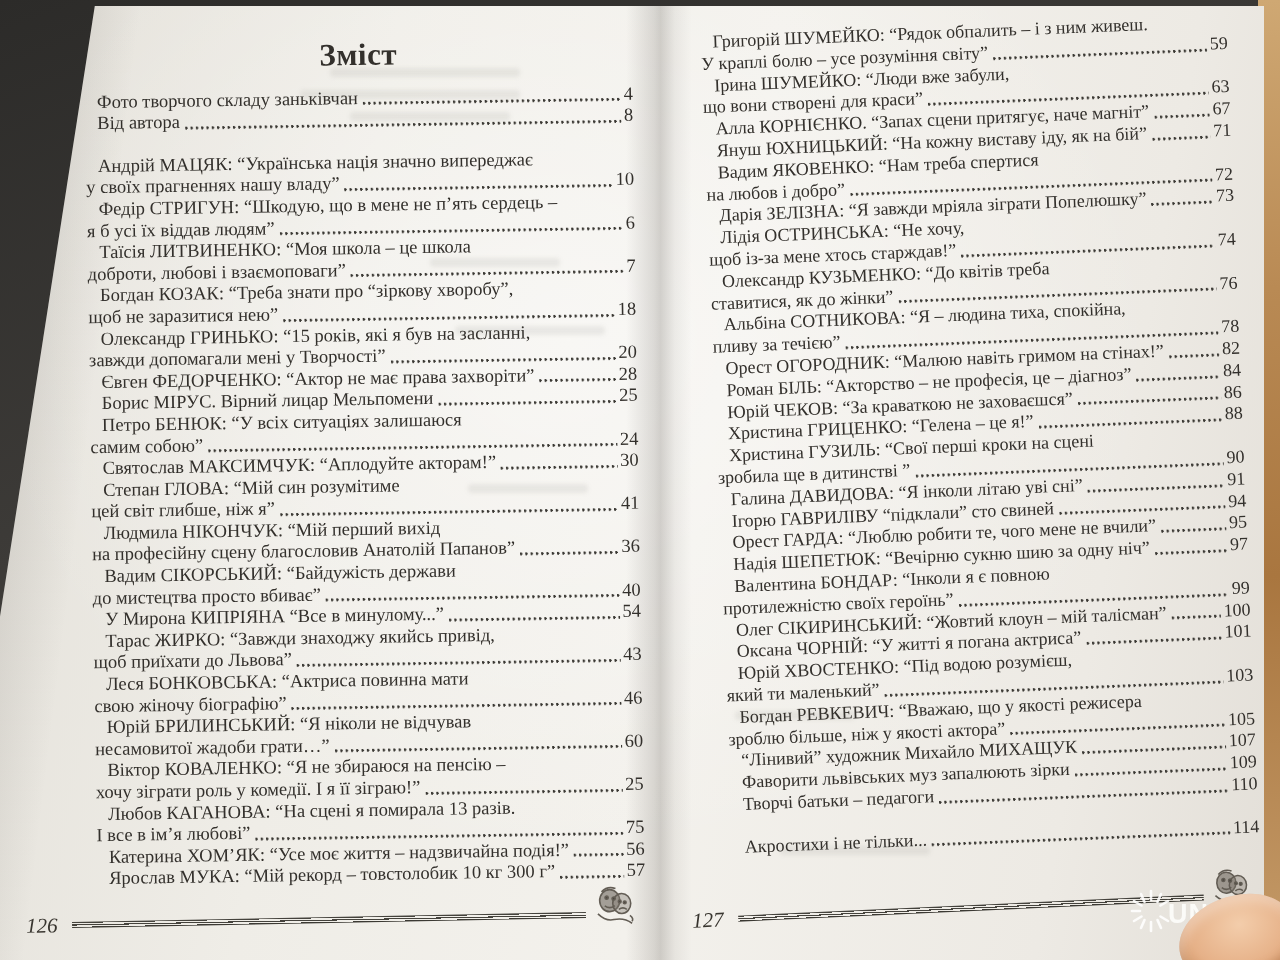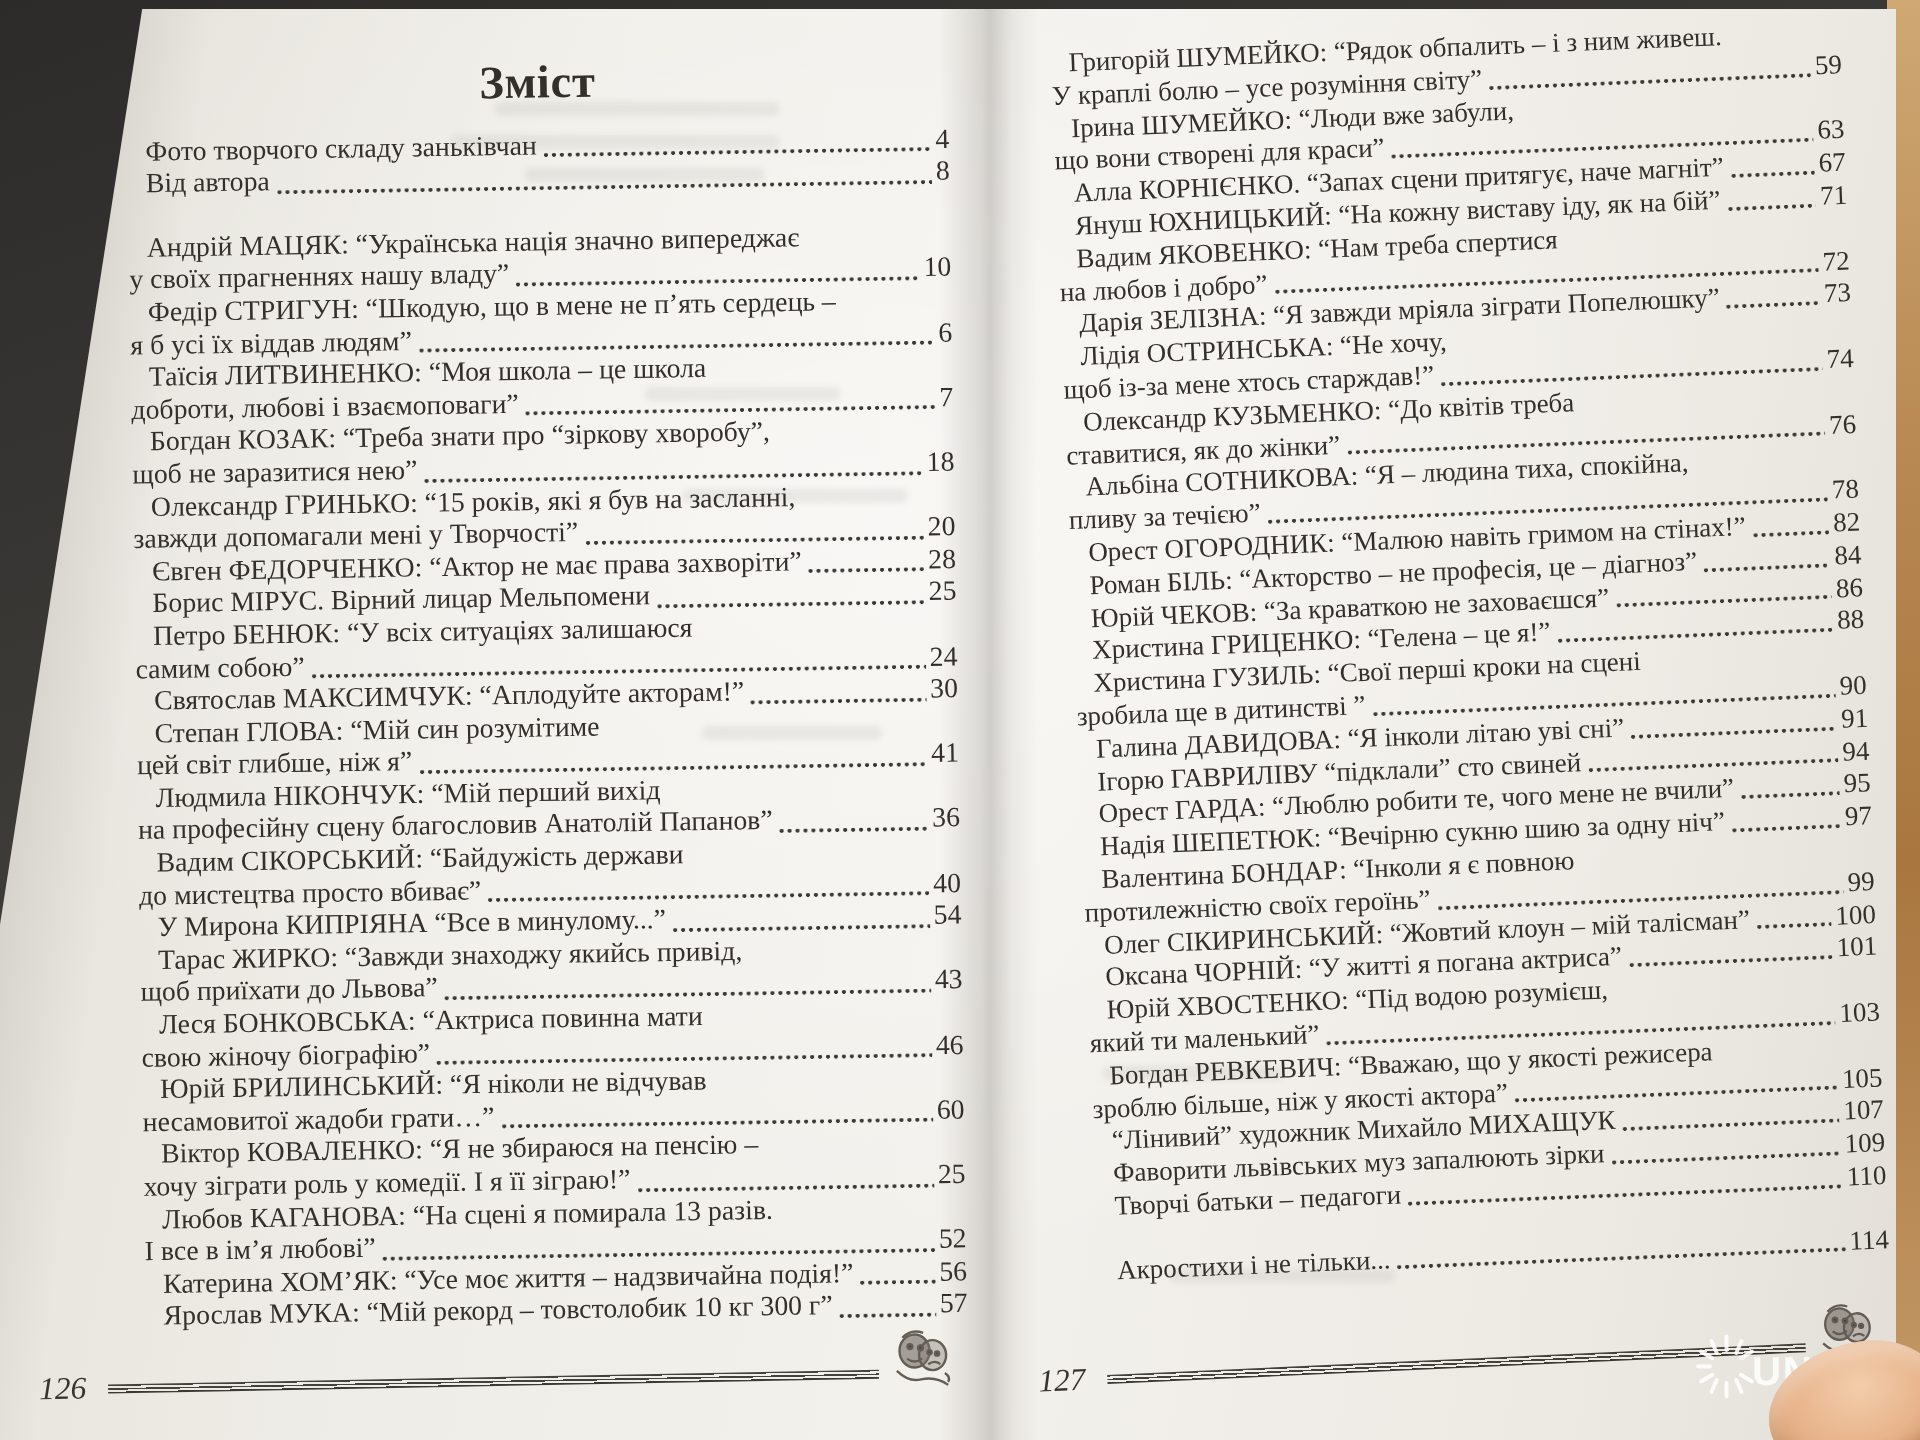--- a/index.html
+++ b/index.html
@@ -237,21 +237,21 @@
             <span class="t">хочу зіграти роль у комедії. І я її зіграю!”</span>
             <span class="leader"></span>
             <span class="num">25</span>
           </div>
         </div>
         <div class="entry">
           <div class="line first">Любов КАГАНОВА: “На сцені я помирала 13 разів.</div>
           <div class="line cont with-num">
             <span class="t">І все в ім’я любові”</span>
             <span class="leader"></span>
-            <span class="num">52</span>
+            <span class="num">75</span>
           </div>
         </div>
         <div class="entry">
           <div class="line first with-num">
             <span class="t">Катерина ХОМ’ЯК: “Усе моє життя – надзвичайна подія!”</span>
             <span class="leader"></span>
             <span class="num">56</span>
           </div>
         </div>
         <div class="entry">

